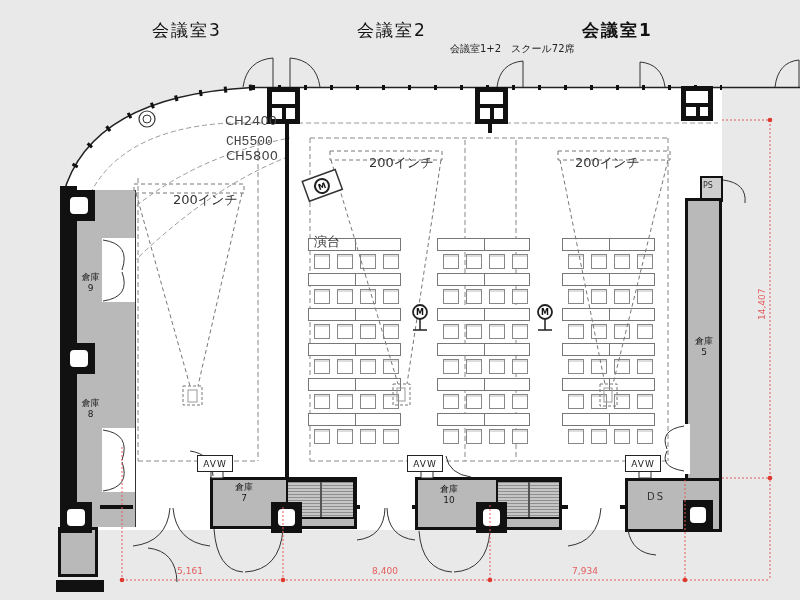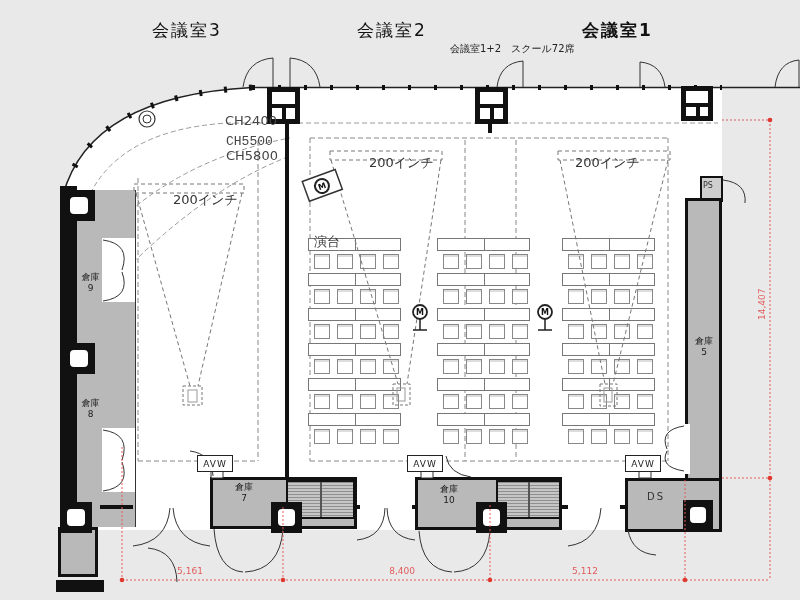--- a/index.html
+++ b/index.html
@@ -348,16 +348,16 @@
       <div>10</div>
   </div>
   <div class="lb ps" style="left:703px;top:181px;">PS</div>
   <div class="lb ds" style="left:647px;top:491px;">DS</div>
 
   <div class="avw" style="left:197px;top:455px;">AVW</div>
   <div class="avw" style="left:407px;top:455px;">AVW</div>
   <div class="avw" style="left:625px;top:455px;">AVW</div>
 
   <div class="dim" style="left:160px;top:566px;width:60px;">5,161</div>
-  <div class="dim" style="left:355px;top:566px;width:60px;text-align:right;">8,400</div>
-  <div class="dim" style="left:555px;top:566px;width:60px;">5,112</div>
+  <div class="dim" style="left:355px;top:566px;width:60px;">8,400</div>
+  <div class="dim" style="left:555px;top:566px;width:60px;">7,934</div>
   <div class="dimV" style="left:737px;top:290px;width:50px;">14,407</div>
 </div>
 
 </body></html>

